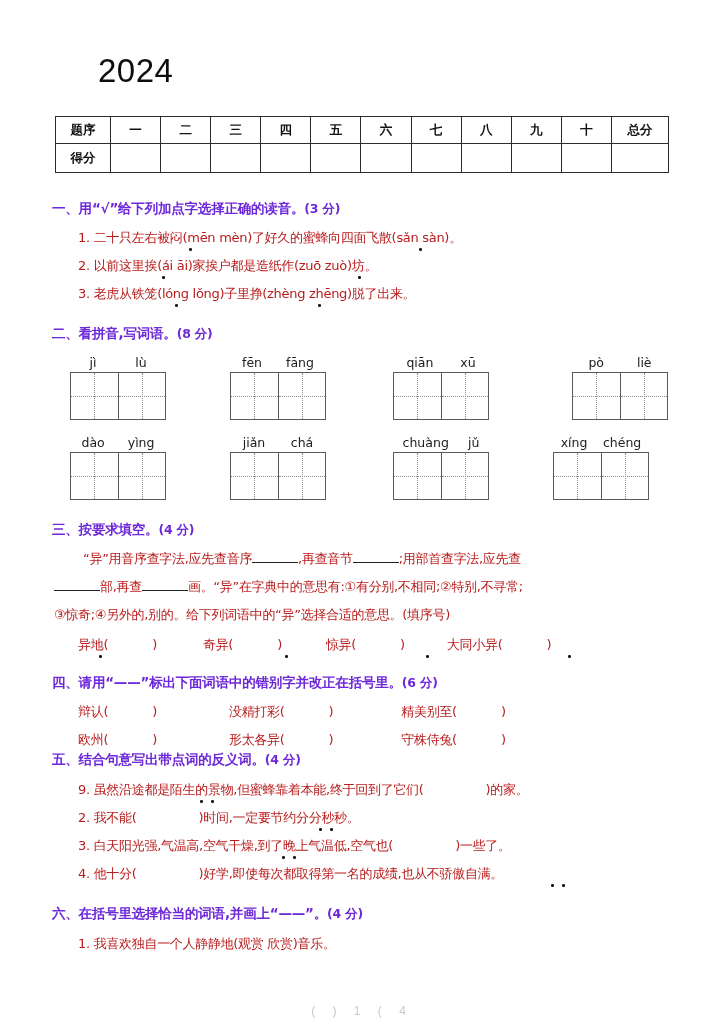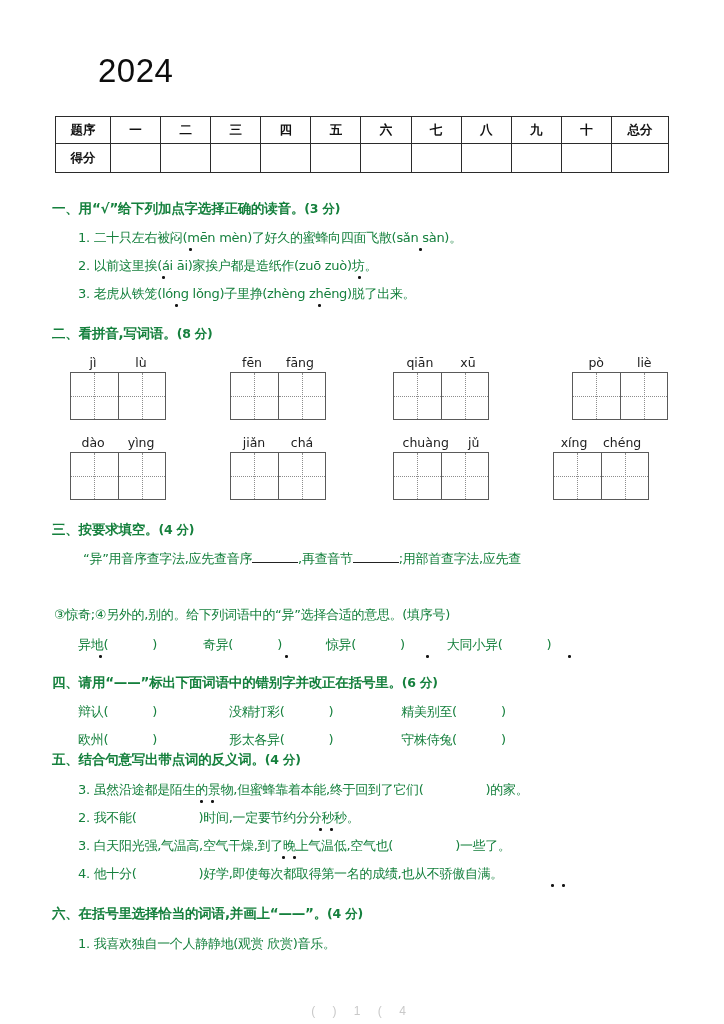--- a/index.html
+++ b/index.html
@@ -61,32 +61,32 @@
   .score-table tr.blank td { height: 28px; }
 
   
   .sec-head {
     position: absolute;
     font-size: 13.5px;
     font-weight: 700;
     letter-spacing: -0.2px;
     white-space: nowrap;
     font-family: "DejaVu Sans", sans-serif;
-    color: #15803d;
+    color: #6d28d9;
   }
   .sec-head .pts {
     font-weight: 700;
     font-size: 12.5px;
   }
   .q-line {
     position: absolute;
     font-size: 13px;
     white-space: nowrap;
     font-family: "DejaVu Sans", sans-serif;
-    color: #15803d;
+    color: #b91c1c;
     letter-spacing: -0.3px;
   }
 
   .blank-line {
     display: inline-block;
     border-bottom: 1px solid #222;
     height: 0.95em;
     vertical-align: baseline;
   }
   .bl-w1 { width: 46px; }
@@ -310,20 +310,23 @@
   </div>
 
   <div class="sec-head" style="left:52px; top:521px;">
     <span>三、按要求填空。</span><span class="pts">(4 分)</span>
   </div>
 
   <div class="q-line" style="left:83px; top:550px;">
     <span>“异”用音序查字法,应先查音序</span><span class="blank-line bl-w1"></span><span>,再查音节</span><span class="blank-line bl-w1"></span><span>;用部首查字法,应先查</span>
   </div>
 
+  <div class="q-line" style="left:54px; top:578px;">
+    <span class="blank-line bl-w1"></span><span>部,再查</span><span class="blank-line bl-w1"></span><span>画。“异”在字典中的意思有:①有分别,不相同;②特别,不寻常;</span>
+  </div>
 
   <div class="q-line" style="left:54px; top:606px;">③惊奇;④另外的,别的。给下列词语中的“异”选择合适的意思。(填序号)</div>
 
   <div class="q-line" style="left:78px; top:636px;">
     <span>异地(</span><span class="paren-gap"></span>)<span style="display:inline-block;width:46px;"></span><span>奇异(</span><span class="paren-gap"></span>)<span style="display:inline-block;width:44px;"></span><span>惊异(</span><span class="paren-gap"></span>)<span style="display:inline-block;width:42px;"></span><span>大同小异(</span><span class="paren-gap"></span>)
   </div>
   <div class="dot" style="left:99px; top:655px;"></div>
   <div class="dot" style="left:285px; top:655px;"></div>
   <div class="dot" style="left:426px; top:655px;"></div>
   <div class="dot" style="left:568px; top:655px;"></div>
@@ -338,21 +341,21 @@
 
   <div class="q-line" style="left:78px; top:731px;">
     <span>欧州(</span><span class="paren-gap"></span>)<span style="display:inline-block;width:72px;"></span><span>形太各异(</span><span class="paren-gap"></span>)<span style="display:inline-block;width:68px;"></span><span>守株侍兔(</span><span class="paren-gap"></span>)
   </div>
 
   <div class="sec-head" style="left:52px; top:751px;">
     <span>五、结合句意写出带点词的反义词。</span><span class="pts">(4 分)</span>
   </div>
 
   <div class="q-line" style="left:78px; top:781px;">
-    <span>3. 虽然沿途都是陌生的景物,但蜜蜂靠着本能,终于回到了它们(</span><span class="paren-gap-lg"></span><span>)的家。</span>
+    <span>9. 虽然沿途都是陌生的景物,但蜜蜂靠着本能,终于回到了它们(</span><span class="paren-gap-lg"></span><span>)的家。</span>
   </div>
   <div class="dot" style="left:200px; top:800px;"></div>
   <div class="dot" style="left:211px; top:800px;"></div>
 
   <div class="q-line" style="left:78px; top:809px;">
     <span>2. 我不能(</span><span class="paren-gap-lg"></span><span>)时间,一定要节约分分秒秒。</span>
   </div>
   <div class="dot" style="left:319px; top:828px;"></div>
   <div class="dot" style="left:330px; top:828px;"></div>
 

